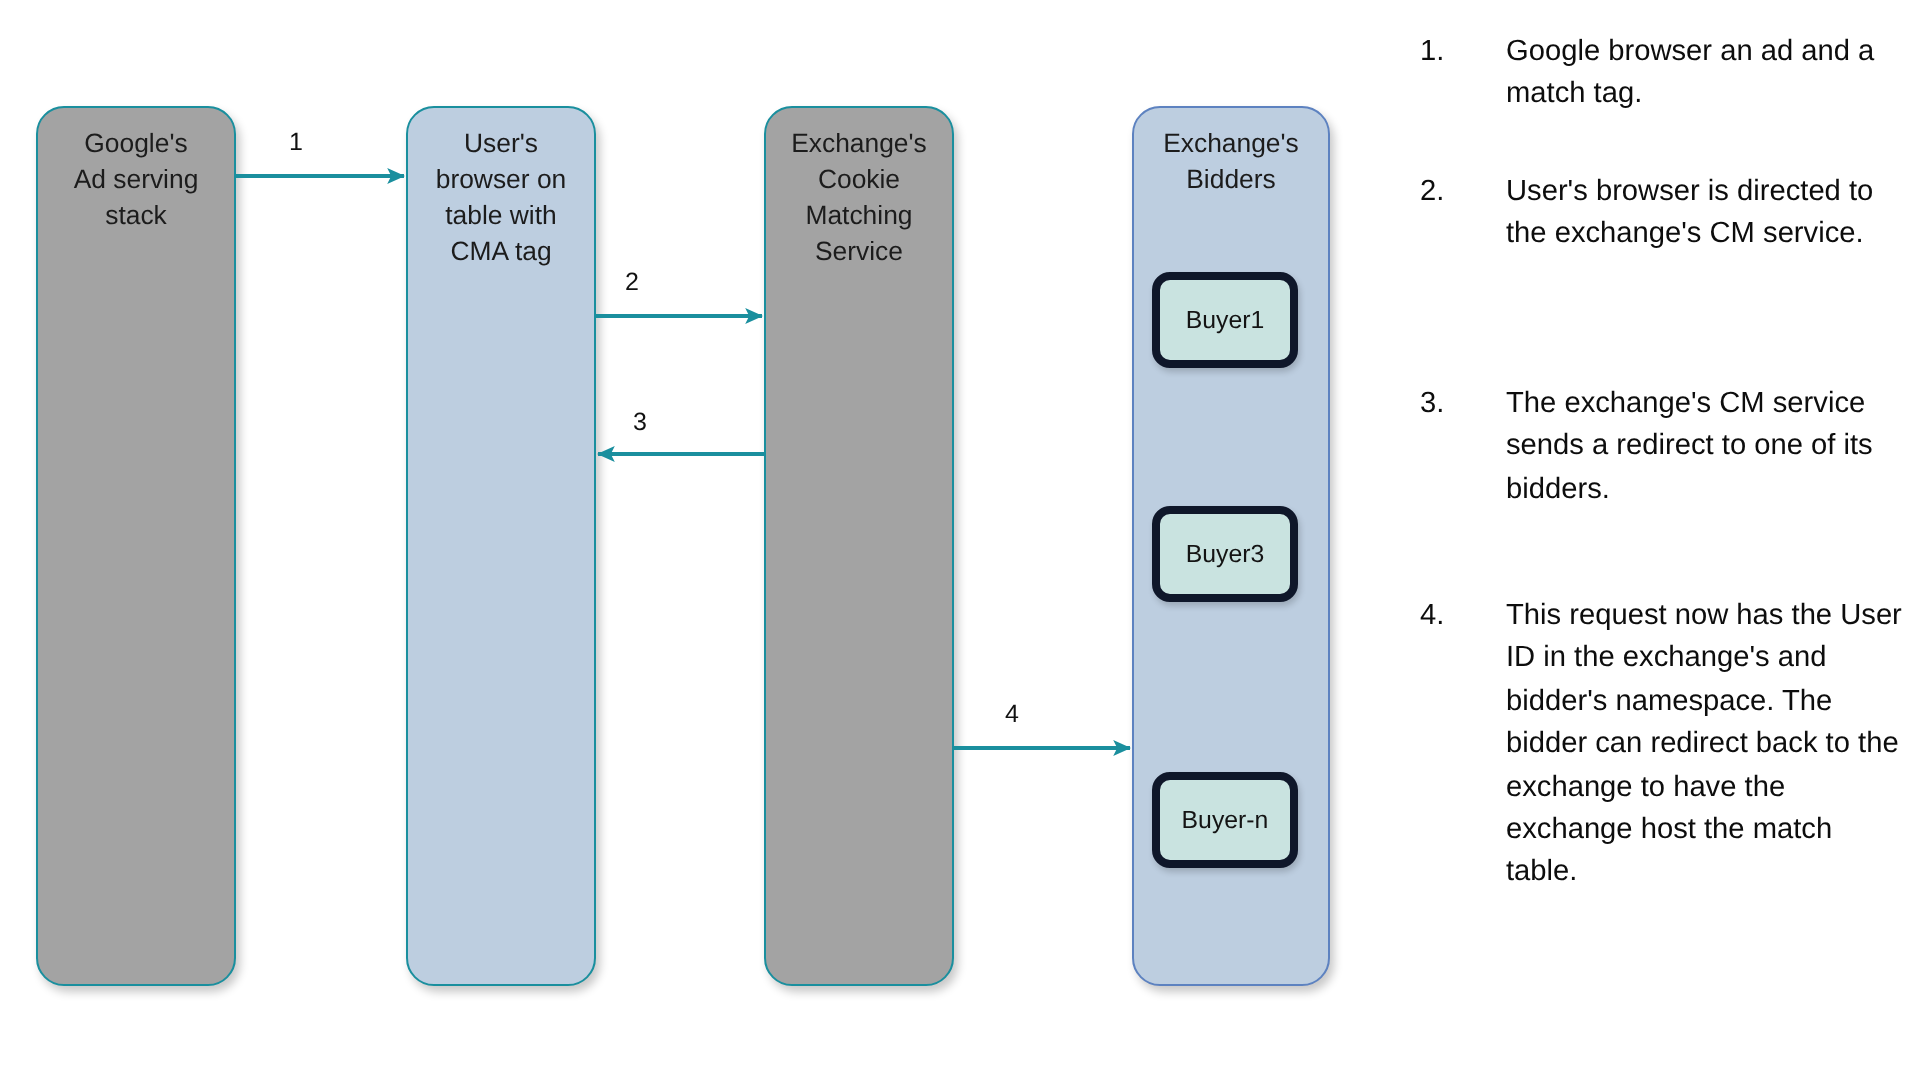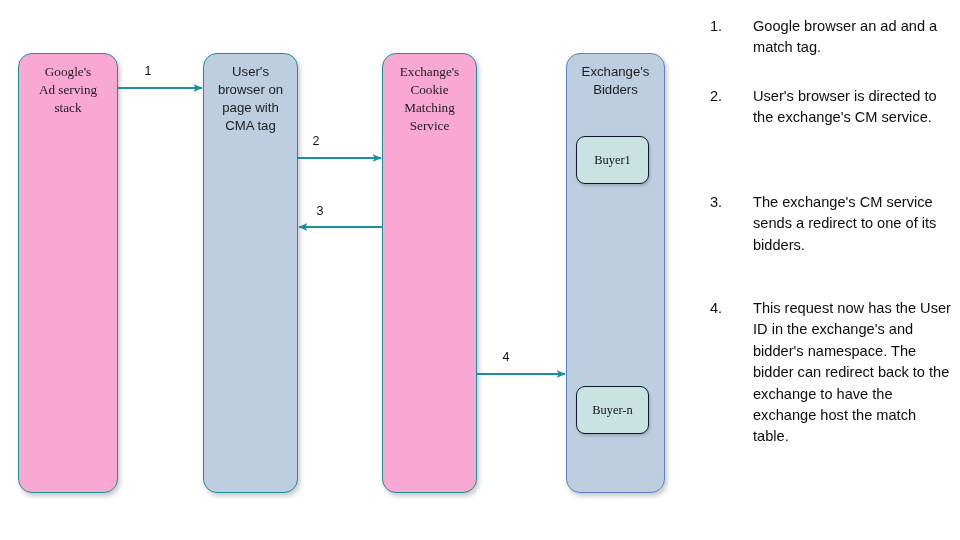--- a/index.html
+++ b/index.html
@@ -11,40 +11,40 @@
   #stage{position:absolute;left:0;top:0;width:960px;height:540px;}
 
   
   .pbox{
     position:absolute;
     border-radius:14px;
     box-sizing:border-box;
     box-shadow:2px 3px 5px rgba(0,0,0,0.22);
     text-align:center;
   }
-  .pbox.green{ background:#f9a8d4; border:1.4px solid #1a8f9e;font-family:Liberation Serif, serif; }
+  .pbox.green{ background:#a3a3a3; border:1.4px solid #1a8f9e; }
   .pbox.blue { background:#bdcee0; border:1.4px solid #1a8f9e; }
   .pbox.blue.blueborder{ border:1.4px solid #5d82c0; }
 
   .pbox .ptitle{
     position:absolute;left:0;right:0;top:9px;
     font-size:13.2px;line-height:18px;color:#1c1c1c;
     padding:0 4px;white-space:pre-line;
   }
 
   
   .buyer{
     position:absolute;
     background:#c9e3e0;
-    border:1px solid #0f172a;
+    border:4px solid #0f172a;
     border-radius:9px;
     box-sizing:border-box;
     box-shadow:1px 2px 3px rgba(0,0,0,0.18);
     display:flex;align-items:center;justify-content:center;
-    font-size:12.4px;color:#141414;font-family:Liberation Serif, serif;
+    font-size:12.4px;color:#141414;
   }
 
   
   .arrowsvg{position:absolute;left:0;top:0;width:960px;height:540px;pointer-events:none;}
   .alabel{
     position:absolute;font-size:12.5px;color:#111;
     text-align:center;
   }
 
   
@@ -66,37 +66,40 @@
 
   <div class="pbox green" style="left:18px;top:53px;width:100px;height:440px;">
     <div class="ptitle">Google's
 Ad serving
 stack</div>
   </div>
 
   <div class="pbox blue" style="left:203px;top:53px;width:95px;height:440px;">
     <div class="ptitle">User's
 browser on
-page with
+table with
 CMA tag</div>
   </div>
 
   <div class="pbox green" style="left:382px;top:53px;width:95px;height:440px;">
     <div class="ptitle">Exchange's
 Cookie
 Matching
 Service</div>
   </div>
 
   <div class="pbox blue blueborder" style="left:566px;top:53px;width:99px;height:440px;">
     <div class="ptitle">Exchange's
 Bidders</div>
 
     <div class="buyer" style="left:9px;top:82px;width:73px;height:48px;">
       <span>Buyer1</span>
+    </div>
+    <div class="buyer" style="left:9px;top:199px;width:73px;height:48px;">
+      <span>Buyer3</span>
     </div>
     <div class="buyer" style="left:9px;top:332px;width:73px;height:48px;">
       <span>Buyer-n</span>
     </div>
   </div>
 
   <svg class="arrowsvg">
     <defs>
       <marker id="ahR" markerWidth="9" markerHeight="8" refX="8.4" refY="4" orient="auto" markerUnits="userSpaceOnUse">
         <path d="M0,0 L9,4 L0,8 L2,4 Z" fill="#1a8f9e"></path>

